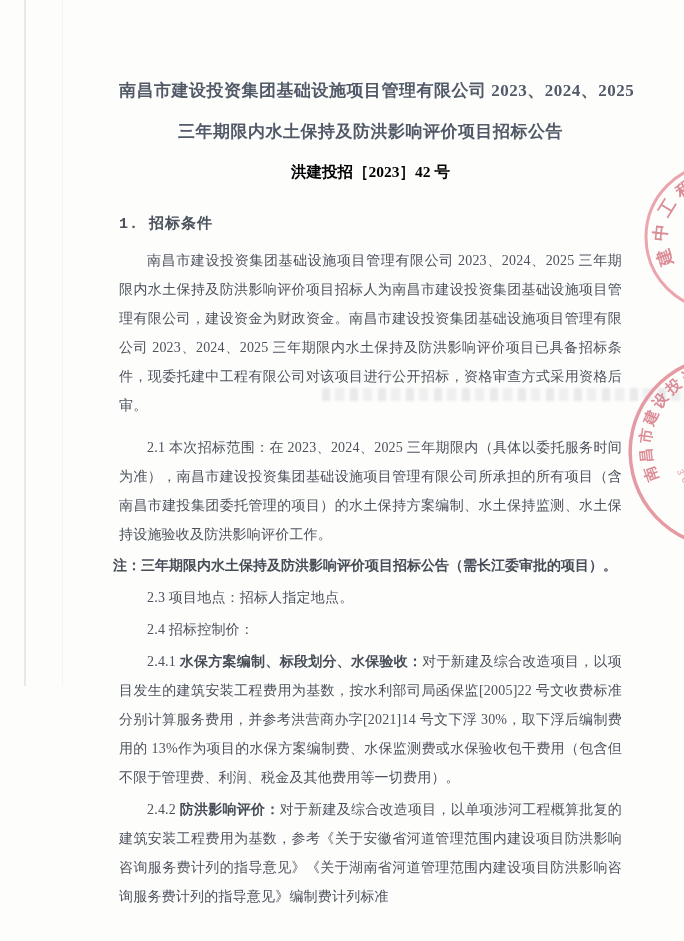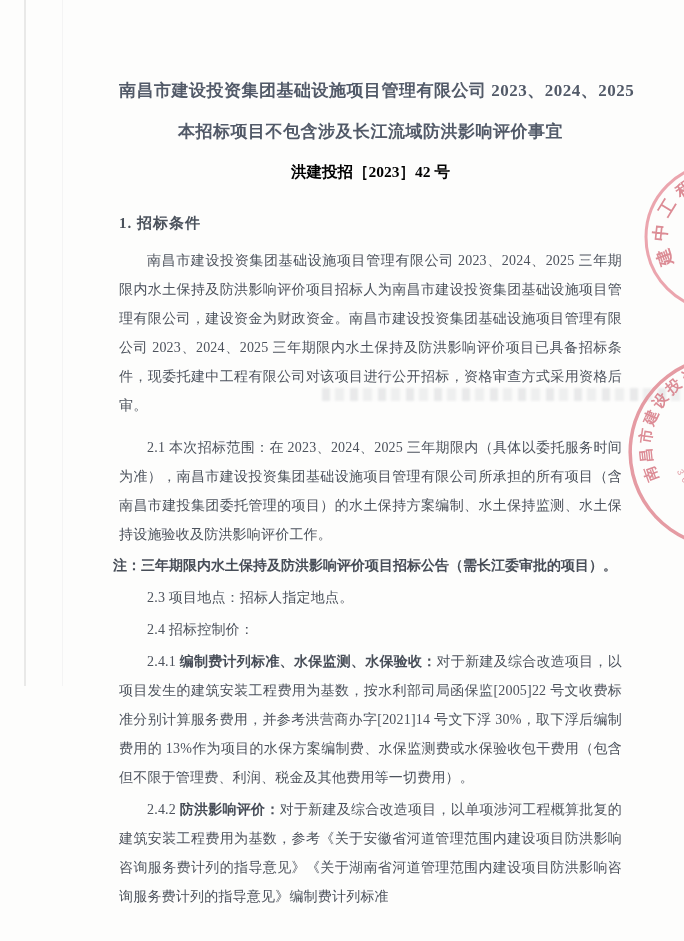--- a/index.html
+++ b/index.html
@@ -12,21 +12,21 @@
   .scan-edge{position:absolute;left:0;top:0;width:2px;height:100%;background:rgba(60,60,60,0.10);}
   .fold-line{position:absolute;left:38px;top:0;width:1px;height:100%;background:rgba(80,80,90,0.05);}
   .sheet{position:absolute;left:0;top:0;width:684px;height:686px;padding:0;margin-left:24px;}
   .content{position:absolute;left:95px;top:0;width:503px;}
 
   .title-block{margin-top:70px;text-align:center;color:#525a68;}
   .title-line{font-size:17px;font-weight:bold;line-height:41px;white-space:nowrap;letter-spacing:.5px;}
   .doc-number{font-size:15.5px;font-weight:bold;line-height:36px;margin-top:2px;color:#000000;}
 
   .sec-heading{
-    font-family:Liberation Serif, serif;
+    font-family:Liberation Mono, monospace;
     font-size:15px;font-weight:bold;color:#4a515b;letter-spacing:1px;
   }
   .h1{margin-top:24px;}
   .h2{margin-top:15px;}
 
   .para{
     font-size:14px;line-height:29px;text-align:justify;
     text-indent:2em;color:#4c525c;letter-spacing:.2px;
     margin:0;
   }
@@ -55,32 +55,32 @@
 </head>
 <body>
 
 <div class="sheet">
   <div class="scan-edge"></div>
   <div class="fold-line"></div>
 
   <div class="content">
     <div class="title-block">
       <div class="title-line">南昌市建设投资集团基础设施项目管理有限公司 2023、2024、2025</div>
-      <div class="title-line">本招标项目不包含涉及长江流域防洪影响评价事宜</div>
+      <div class="title-line">三年期限内水土保持及防洪影响评价项目招标公告</div>
       <div class="doc-number">洪建投招［2023］42 号</div>
     </div>
 
     <div class="sec-heading h1">1. 招标条件</div>
     <p class="para first"><span class="u">南昌市建设投资集团基础设施项目管理有限公司 2023、2024、2025 三年期限内水土保持及防洪影响评价项目</span><span>招标人为</span><span class="u">南昌市建设投资集团基础设施项目管理有限公司</span><span>，建设资金为财政资金。</span><span class="u">南昌市建设投资集团基础设施项目管理有限公司 2023、2024、2025 三年期限内水土保持及防洪影响评价项目</span><span>已具备招标条件，现委托</span><span class="u">建中工程有限公司</span><span>对该项目进行公开招标，资格审查方式采用</span><span class="u">资格后审</span><span>。</span></p>
 
     <p class="para first"><span>2.1 本次招标范围：在 2023、2024、2025 三年期限内（具体以委托服务时间为准），南昌市建设投资集团基础设施项目管理有限公司所承担的所有项目（含南昌市建投集团委托管理的项目）的水土保持方案编制、水土保持监测、水土保持设施验收及防洪影响评价工作。</span></p>
     <p class="para note tight"><span class="b">注：三年期限内水土保持及防洪影响评价项目招标公告（需长江委审批的项目）。</span></p>
     <p class="para gap"><span>2.3 项目地点：招标人指定地点。</span></p>
     <p class="para gap"><span>2.4 招标控制价：</span></p>
-    <p class="para gap"><span>2.4.1 </span><span class="b">编制费计列标准、水保监测、水保验收：</span><span>对于新建及综合改造项目，以项目发生的建筑安装工程费用为基数，按水利部司局函保监[2005]22 号文收费标准分别计算服务费用，并参考洪营商办字[2021]14 号文下浮 30%，取下浮后编制费用的 13%作为项目的水保方案编制费、水保监测费或水保验收包干费用（包含但不限于管理费、利润、税金及其他费用等一切费用）。</span></p>
+    <p class="para gap"><span>2.4.1 </span><span class="b">水保方案编制、标段划分、水保验收：</span><span>对于新建及综合改造项目，以项目发生的建筑安装工程费用为基数，按水利部司局函保监[2005]22 号文收费标准分别计算服务费用，并参考洪营商办字[2021]14 号文下浮 30%，取下浮后编制费用的 13%作为项目的水保方案编制费、水保监测费或水保验收包干费用（包含但不限于管理费、利润、税金及其他费用等一切费用）。</span></p>
     <p class="para gap"><span>2.4.2 </span><span class="b">防洪影响评价：</span><span>对于新建及综合改造项目，以单项涉河工程概算批复的建筑安装工程费用为基数，参考</span><span class="u">《关于安徽省河道管理范围内建设项目防洪影响咨询服务费计列的指导意见》《关于湖南省河道管理范围内建设项目防洪影响咨询服务费计列的指导意见》编制费计列标准</span></p>
   </div>
 
   <div class="bleed"></div>
 
   <svg class="stamp stamp-top" width="200" height="200" viewBox="0 0 200 200">
     <defs>
       <path id="sealTopRing" d="M 54,123 A 52,52 0 1,1 144,71 A 52,52 0 1,1 54,123" fill="none"></path>
       <path id="sealTopCode" d="M 66,116 A 38,38 0 0,0 132,116" fill="none"></path>
     </defs>

